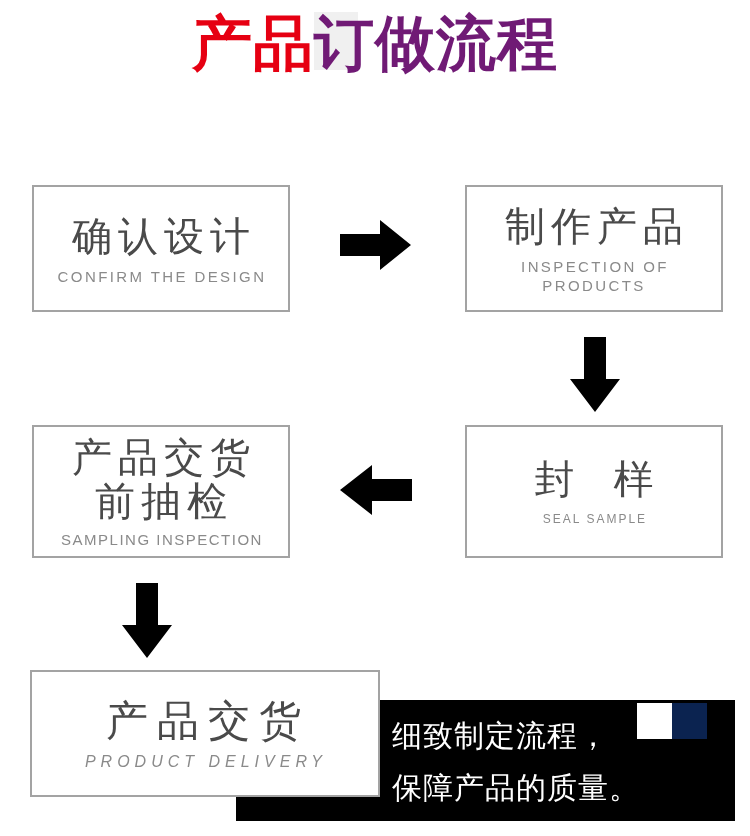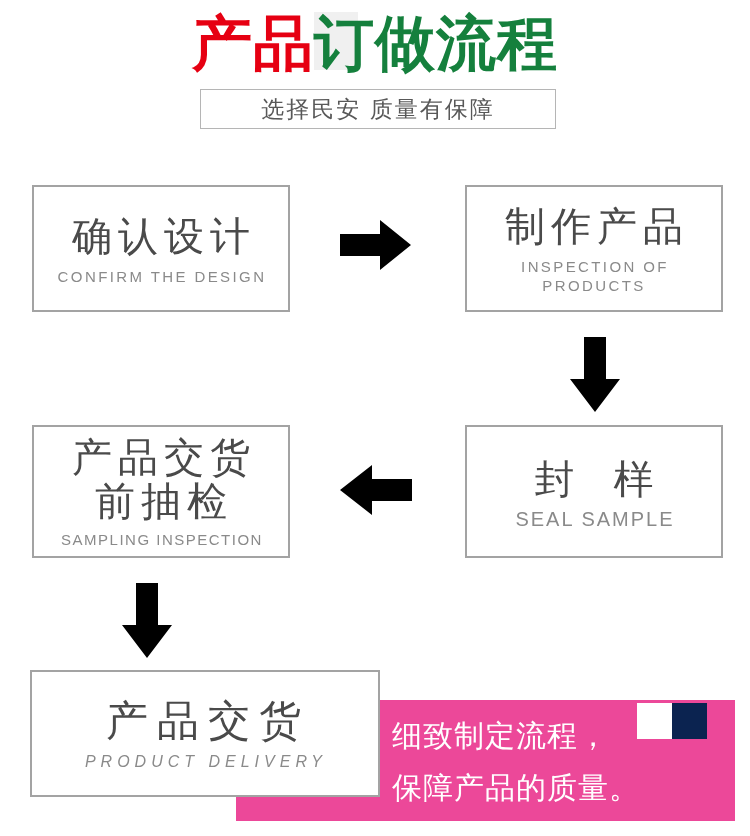--- a/index.html
+++ b/index.html
@@ -38,21 +38,21 @@
     font-weight: bold;
     letter-spacing: 1px;
     line-height: 72px;
     white-space: nowrap;
   }
   .title .t-red {
     color: #e60012;
     margin-top: 16px;
   }
   .title .t-black {
-    color: #15803d;
+    color: #701a75;
     position: relative;
   }
   .title-shade {
     position: absolute;
     left: 314px;
     top: 12px;
     width: 44px;
     height: 58px;
     background: #f0f0f0;
     z-index: 0;
@@ -124,40 +124,40 @@
   #box-production{ left: 465px; top: 185px; width: 258px; height: 127px; }
   #box-seal      { left: 465px; top: 425px; width: 258px; height: 133px; }
   #box-sampling  { left: 32px;  top: 425px; width: 258px; height: 133px; }
   #box-delivery  { left: 30px;  top: 670px; width: 350px; height: 127px; z-index: 4; }
 
   #box-delivery .box-cn { font-size: 42px; letter-spacing: 9px; }
   #box-delivery .box-en { font-size: 16px; letter-spacing: 5px; font-style: italic; }
 
   #box-sampling .box-en { font-size: 15px; letter-spacing: 1.5px; }
   #box-seal .box-cn { letter-spacing: 14px; text-indent: 14px; }
-  #box-seal .box-en { font-size: 20px; letter-spacing: 2px; }
+  #box-seal .box-en { font-size: 12px; letter-spacing: 2px; }
 
   
   .arrow {
     position: absolute;
     z-index: 2;
   }
   #arrow-right-top { left: 340px; top: 218px; }
   #arrow-down-right{ left: 568px; top: 337px; }
   #arrow-left-mid  { left: 338px; top: 463px; }
   #arrow-down-left { left: 120px; top: 583px; }
 
   
   .blue-panel {
     position: absolute;
     left: 236px;
     top: 700px;
     width: 499px;
     height: 121px;
-    background: #ec4899;
+    background: #000000;
     z-index: 3;
   }
   .blue-text {
     position: absolute;
     left: 156px;
     top: 10px;
     width: 340px;
     font-size: 30px;
     color: #ffffff;
     line-height: 52px;
@@ -184,23 +184,20 @@
 </style>
 </head>
 <body>
 
 <div id="root">
 
   <div class="header">
     <div class="title-shade"></div>
     <div class="title">
       <span class="t-red">产品</span><span class="t-black">订做流程</span>
-    </div>
-    <div class="subtitle-box">
-      <span class="subtitle-text">选择民安 质量有保障</span>
     </div>
   </div>
 
   <div class="flow-box" id="box-confirm">
     <div class="box-cn">确认设计</div>
     <div class="box-en">CONFIRM THE DESIGN</div>
   </div>
 
   <div class="arrow" id="arrow-right-top">
     <svg width="72" height="54" viewBox="0 0 72 54" aria-hidden="true">

